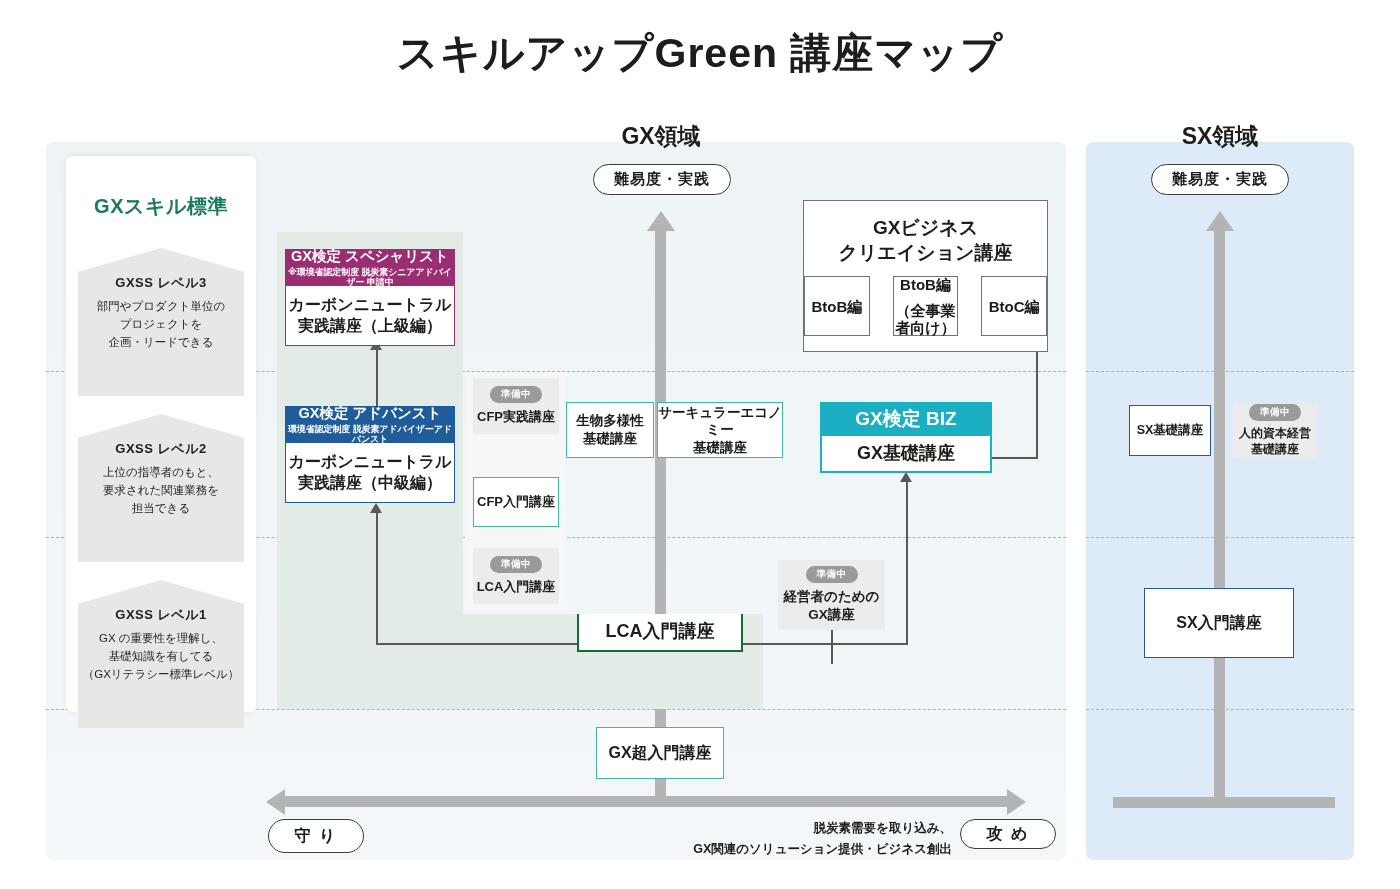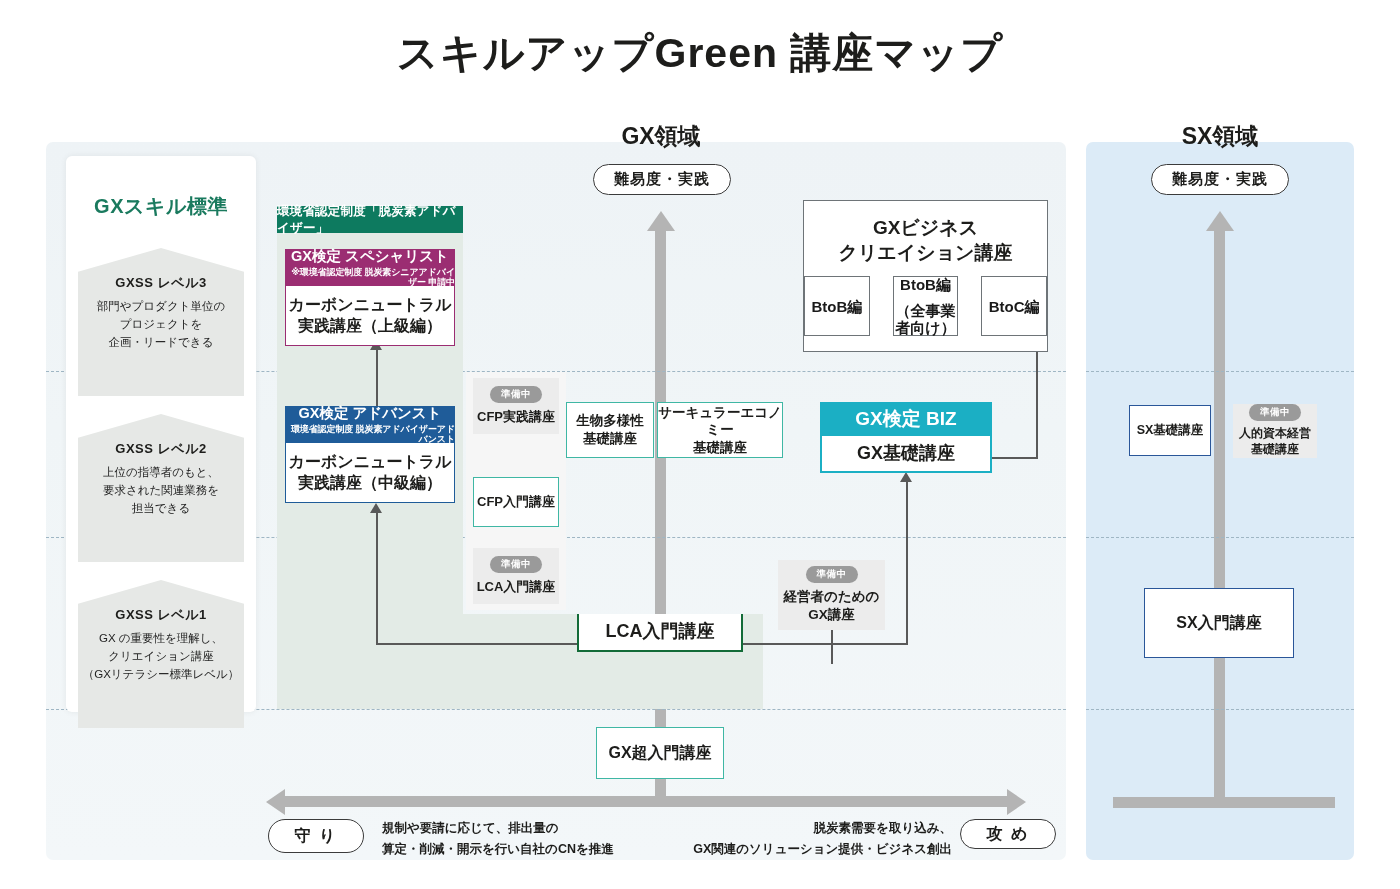--- a/index.html
+++ b/index.html
@@ -144,21 +144,21 @@
   }
   .prep .tag{
     background:#9a9a9a; color:#ffffff; border-radius:999px;
     font-size:9.5px; font-weight:bold; padding:2px 11px 2.5px; margin-bottom:5px;
     letter-spacing:.5px;
   }
 
   
   .cert{ position:absolute; }
   .cert .hdr{
-    color:#ffffff; text-align:right; font-weight:bold;
+    color:#ffffff; text-align:center; font-weight:bold;
     display:flex; flex-direction:column; align-items:center; justify-content:center;
     line-height:1.12;
   }
   .cert .hdr .sub{ font-weight:bold; font-size:9px; margin-top:2px; letter-spacing:-0.1px;}
   .cert .body{
     background:#ffffff; text-align:center; font-weight:bold;
     display:flex; align-items:center; justify-content:center;
     line-height:1.28; color:#1d1d1b;
   }
 
@@ -239,30 +239,29 @@
     <div class="chev" style="top:258px; height:148px; padding-top:26px;">
       <div class="lv">GXSS レベル2</div>
       <div class="desc" style="white-space:pre-line">上位の指導者のもと、
 要求された関連業務を
 担当できる</div>
     </div>
 
     <div class="chev" style="top:424px; height:148px; padding-top:26px;">
       <div class="lv">GXSS レベル1</div>
       <div class="desc" style="white-space:pre-line">GX の重要性を理解し、
-クリエイション講座
+基礎知識を有してる
 （GXリテラシー標準レベル）</div>
     </div>
   </div>
 
   <div class="col-tint" style="left:277px; top:232px; width:186px; height:477px;"></div>
   <div class="col-tint" style="left:277px; top:614px; width:486px; height:95px;"></div>
   <div class="col-tint-2" style="left:466px; top:372px; width:100px; height:238px;"></div>
 
-  <div class="ribbon" style="left:277px; top:206px; width:186px; height:27px;">環境省認定制度「脱炭素アドバイザー」</div>
 
   <div class="conn-h" style="left:376px; top:643px; width:207px;"></div>
   <div class="conn-v" style="left:376px; top:513px; height:132px;"></div>
   <div class="conn-head" style="left:370px; top:503px;"></div>
 
   <div class="conn-v" style="left:376px; top:350px; height:56px;"></div>
   <div class="conn-head" style="left:370px; top:340px;"></div>
 
   <div class="conn-v" style="left:906px; top:482px; height:163px;"></div>
   <div class="conn-h" style="left:740px; top:643px; width:168px;"></div>
@@ -357,18 +356,16 @@
 
   <div class="box blue" style="left:1144px; top:588px; width:150px; height:70px; font-size:16px;">SX入門講座</div>
 
   <div class="harrow-l" style="left:266px; top:789px;"></div>
   <div class="hbar" style="left:285px; top:796px; width:722px;"></div>
   <div class="harrow-r" style="left:1007px; top:789px;"></div>
 
   <div class="pill-sm" style="left:268px; top:819px; width:96px; height:34px;">守 り</div>
   <div class="pill-sm" style="left:960px; top:819px; width:96px; height:30px;">攻 め</div>
 
-  <div class="cap" style="left:382px; top:818px; width:300px; text-align:left; white-space:pre-line;">規制や要請に応じて、排出量の
-算定・削減・開示を行い自社のCNを推進</div>
   <div class="cap" style="left:660px; top:818px; width:292px; text-align:right; white-space:pre-line;">脱炭素需要を取り込み、
 GX関連のソリューション提供・ビジネス創出</div>
 
 </div>
 
 </body></html>

